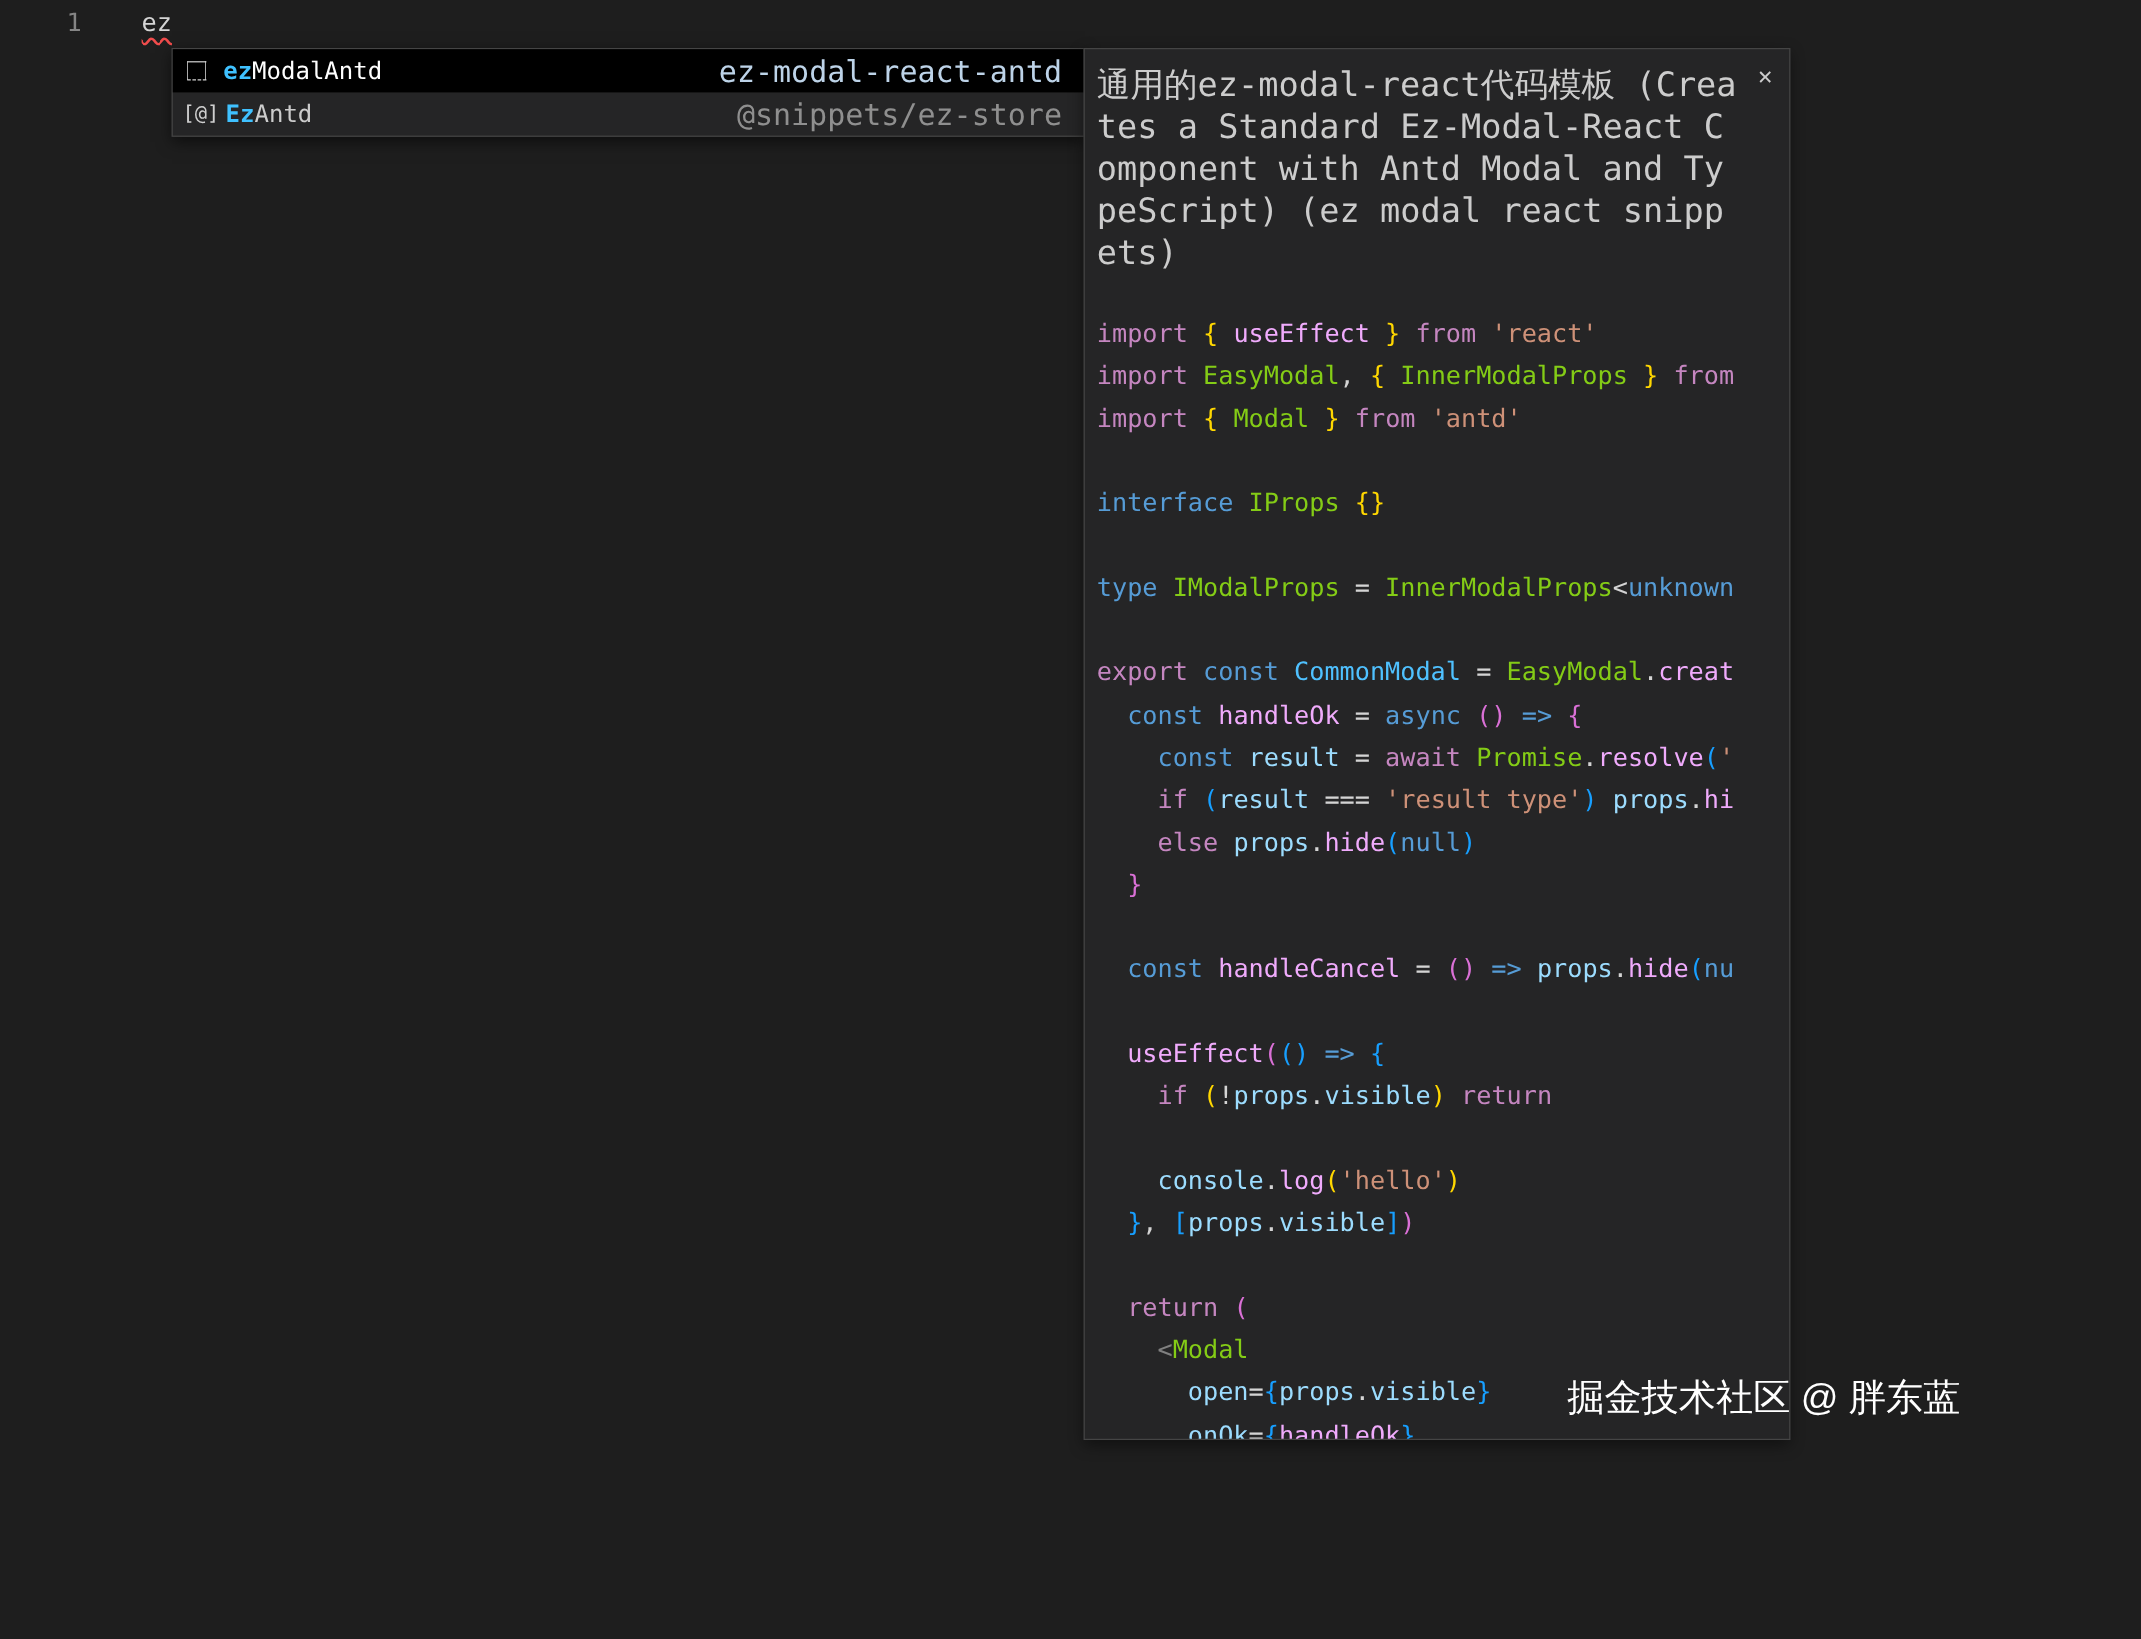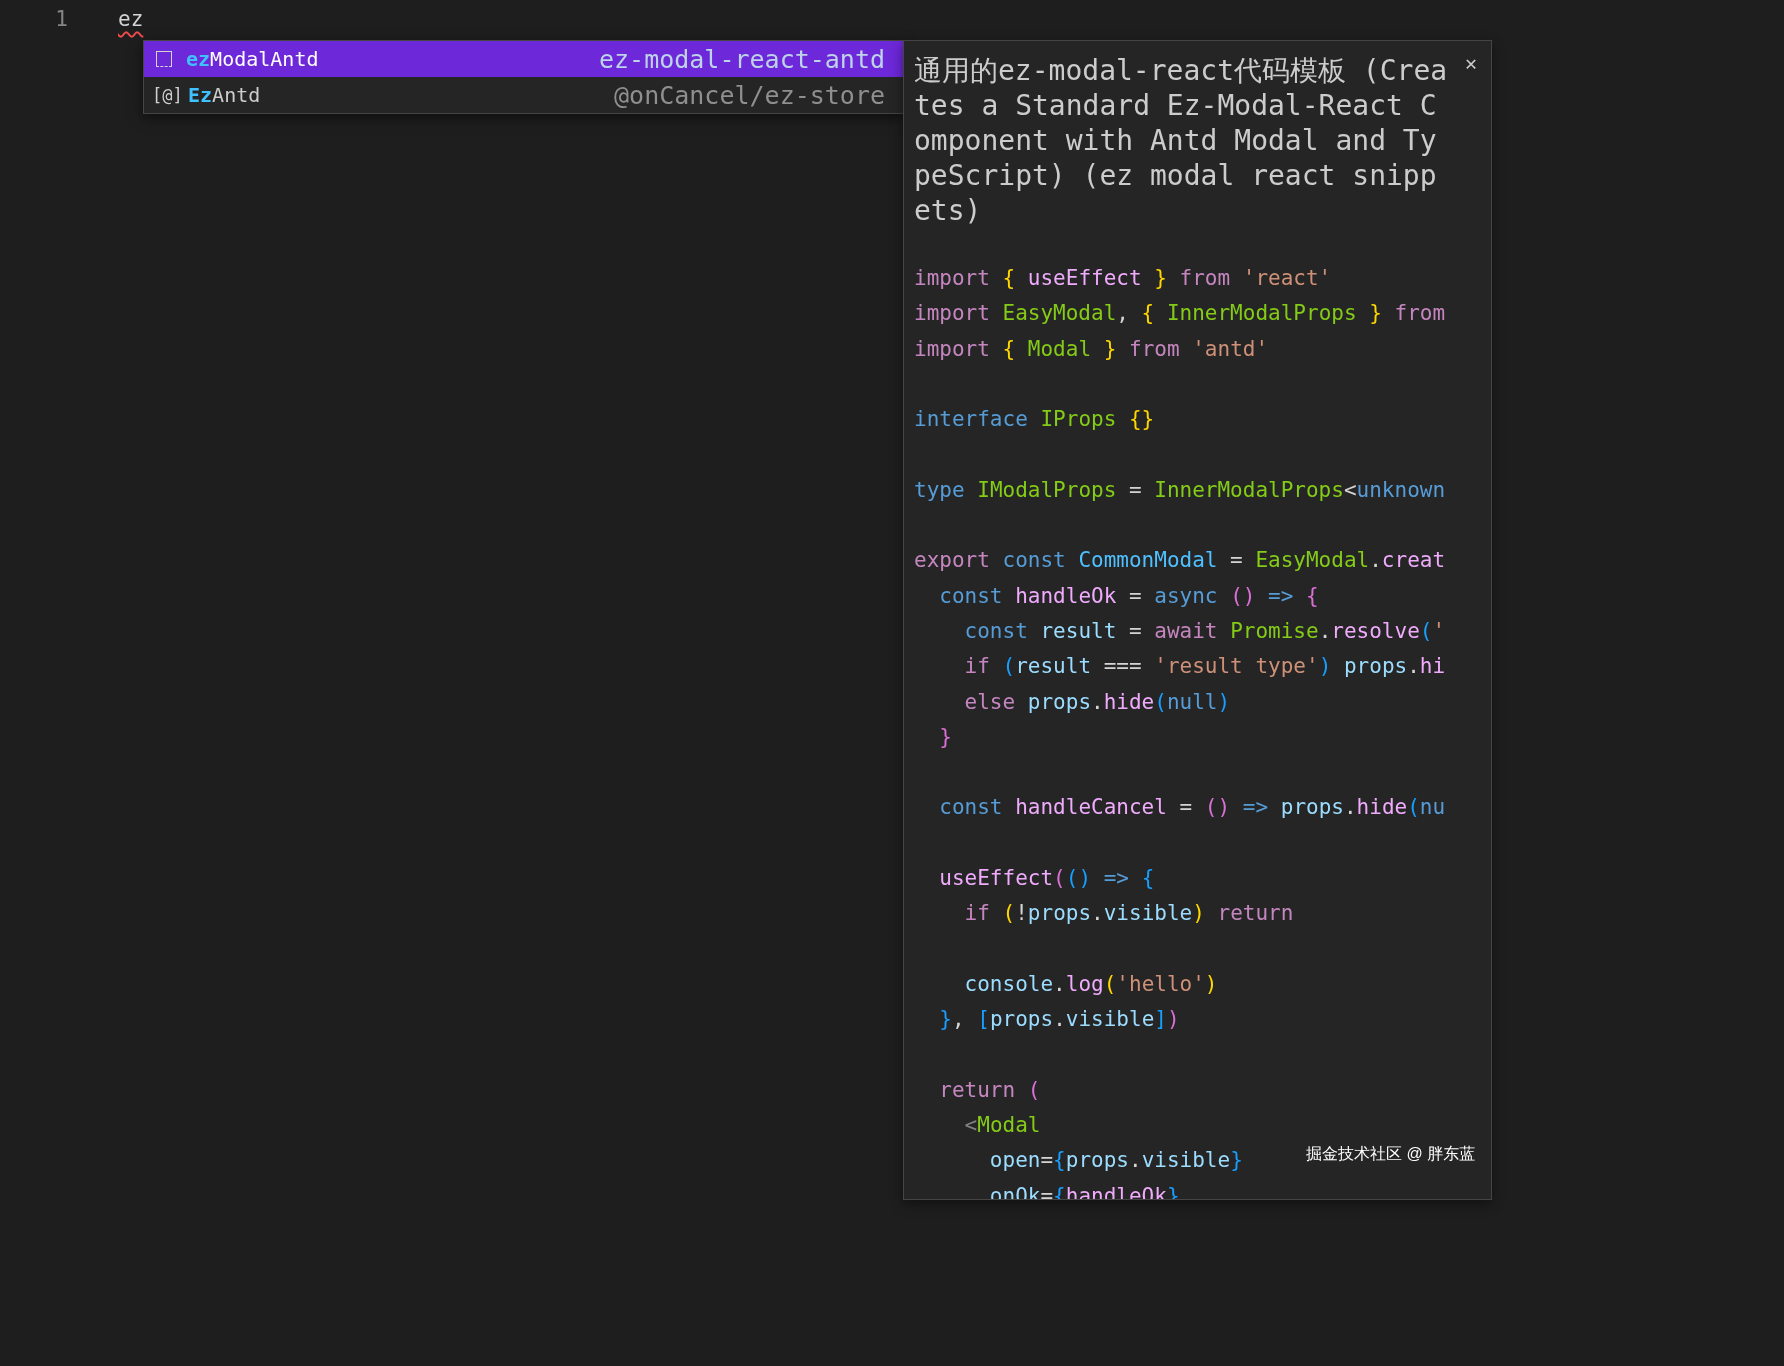--- a/index.html
+++ b/index.html
@@ -34,36 +34,36 @@
   .docpanel{position:absolute;left:903px;top:40px;width:589px;height:1160px;
             background:#252526;border:1px solid #454545;overflow:hidden;
             padding:12px 10px;box-shadow:0 4px 12px rgba(0,0,0,.45)}
   .doc-close{position:absolute;top:10px;right:14px;font-size:20px;line-height:24px;
              color:#cccccc;background:none;border:none;cursor:pointer;font-family:inherit}
   .doc-title{font-size:28px;line-height:35px;color:#cccccc;word-break:break-all;
              padding-right:30px;margin-bottom:33px;white-space:pre-wrap}
   .code{font-size:21px;line-height:35.3px;white-space:pre}
   .code-line{height:35.3px}
 
-  .watermark{position:absolute;left:1306px;top:1144px;font-size:16px;color:#ffffff;
+  .watermark{position:absolute;left:1306px;top:1144px;font-size:31px;color:#ffffff;
              font-family:"Liberation Sans",sans-serif;font-weight:500;z-index:10;white-space:pre}
 </style>
 <style>.tk-kw{color:#C586C0}
 .tk-kw2{color:#569CD6}
 .tk-type{color:#84cc16}
 .tk-var{color:#9CDCFE}
 .tk-fn{color:#f0abfc}
 .tk-str{color:#CE9178}
 .tk-punc{color:#D4D4D4}
 .tk-b1{color:#FFD700}
 .tk-b2{color:#DA70D6}
 .tk-b3{color:#179FFF}
 .tk-cn{color:#4FC1FF}
 .tk-tag{color:#808080}
-.s-row.selected{background:#6d28d9}
+.s-row.selected{background:#000000}
 .match{color:#3fc1ff}
 .typed{text-decoration-color:#f14c4c}
 body,.screen{background:#1e1e1e}
 .suggest,.docpanel{background:#252526;border-color:#454545}</style></head>
 <body>
 
 <div class="screen">
 
   <div class="editor-line">
     <span class="line-number">1</span>
@@ -72,21 +72,21 @@
 
   <div class="suggest">
     <div class="s-row selected">
       <span class="icon-box"></span>
       <span class="s-label"><span class="match">ez</span><span>ModalAntd</span></span>
       <span class="s-detail">ez-modal-react-antd</span>
     </div>
     <div class="s-row">
       <span class="icon-mod">[@]</span>
       <span class="s-label"><span class="match">Ez</span><span>Antd</span></span>
-      <span class="s-detail">@onCancel/ez-store</span>
+      <span class="s-detail">@snippets/ez-store</span>
     </div>
   </div>
 
   <div class="docpanel">
     <button class="doc-close">✕</button>
     <div class="doc-title">通用的ez-modal-react代码模板 (Creates a Standard Ez-Modal-React Component with Antd Modal and TypeScript) (ez modal react snippets)</div>
     <div class="code"><div class="code-line"><span class="tk-kw">import</span><span class="tk-punc"> </span><span class="tk-b1">{</span><span class="tk-fn"> useEffect </span><span class="tk-b1">}</span><span class="tk-kw"> from </span><span class="tk-str">'react'</span></div><div class="code-line"><span class="tk-kw">import</span><span class="tk-punc"> </span><span class="tk-type">EasyModal</span><span class="tk-punc">, </span><span class="tk-b1">{</span><span class="tk-type"> InnerModalProps </span><span class="tk-b1">}</span><span class="tk-kw"> from</span></div><div class="code-line"><span class="tk-kw">import</span><span class="tk-punc"> </span><span class="tk-b1">{</span><span class="tk-type"> Modal </span><span class="tk-b1">}</span><span class="tk-kw"> from </span><span class="tk-str">'antd'</span></div><div class="code-line">&nbsp;</div><div class="code-line"><span class="tk-kw2">interface</span><span class="tk-punc"> </span><span class="tk-type">IProps</span><span class="tk-punc"> </span><span class="tk-b1">{}</span></div><div class="code-line">&nbsp;</div><div class="code-line"><span class="tk-kw2">type</span><span class="tk-punc"> </span><span class="tk-type">IModalProps</span><span class="tk-punc"> = </span><span class="tk-type">InnerModalProps</span><span class="tk-punc">&lt;</span><span class="tk-kw2">unknown</span></div><div class="code-line">&nbsp;</div><div class="code-line"><span class="tk-kw">export</span><span class="tk-punc"> </span><span class="tk-kw2">const</span><span class="tk-punc"> </span><span class="tk-cn">CommonModal</span><span class="tk-punc"> = </span><span class="tk-type">EasyModal</span><span class="tk-punc">.</span><span class="tk-fn">creat</span></div><div class="code-line"><span class="tk-punc">  </span><span class="tk-kw2">const</span><span class="tk-punc"> </span><span class="tk-fn">handleOk</span><span class="tk-punc"> = </span><span class="tk-kw2">async</span><span class="tk-punc"> </span><span class="tk-b2">()</span><span class="tk-punc"> </span><span class="tk-kw2">=&gt;</span><span class="tk-punc"> </span><span class="tk-b2">{</span></div><div class="code-line"><span class="tk-punc">    </span><span class="tk-kw2">const</span><span class="tk-punc"> </span><span class="tk-var">result</span><span class="tk-punc"> = </span><span class="tk-kw">await</span><span class="tk-punc"> </span><span class="tk-type">Promise</span><span class="tk-punc">.</span><span class="tk-fn">resolve</span><span class="tk-b3">(</span><span class="tk-str">'</span></div><div class="code-line"><span class="tk-punc">    </span><span class="tk-kw">if</span><span class="tk-punc"> </span><span class="tk-b3">(</span><span class="tk-var">result</span><span class="tk-punc"> === </span><span class="tk-str">'result type'</span><span class="tk-b3">)</span><span class="tk-punc"> </span><span class="tk-var">props</span><span class="tk-punc">.</span><span class="tk-fn">hi</span></div><div class="code-line"><span class="tk-punc">    </span><span class="tk-kw">else</span><span class="tk-punc"> </span><span class="tk-var">props</span><span class="tk-punc">.</span><span class="tk-fn">hide</span><span class="tk-b3">(</span><span class="tk-kw2">null</span><span class="tk-b3">)</span></div><div class="code-line"><span class="tk-punc">  </span><span class="tk-b2">}</span></div><div class="code-line">&nbsp;</div><div class="code-line"><span class="tk-punc">  </span><span class="tk-kw2">const</span><span class="tk-punc"> </span><span class="tk-fn">handleCancel</span><span class="tk-punc"> = </span><span class="tk-b2">()</span><span class="tk-punc"> </span><span class="tk-kw2">=&gt;</span><span class="tk-punc"> </span><span class="tk-var">props</span><span class="tk-punc">.</span><span class="tk-fn">hide</span><span class="tk-b3">(</span><span class="tk-kw2">nu</span></div><div class="code-line">&nbsp;</div><div class="code-line"><span class="tk-punc">  </span><span class="tk-fn">useEffect</span><span class="tk-b2">(</span><span class="tk-b3">()</span><span class="tk-punc"> </span><span class="tk-kw2">=&gt;</span><span class="tk-punc"> </span><span class="tk-b3">{</span></div><div class="code-line"><span class="tk-punc">    </span><span class="tk-kw">if</span><span class="tk-punc"> </span><span class="tk-b1">(</span><span class="tk-punc">!</span><span class="tk-var">props</span><span class="tk-punc">.</span><span class="tk-var">visible</span><span class="tk-b1">)</span><span class="tk-punc"> </span><span class="tk-kw">return</span></div><div class="code-line">&nbsp;</div><div class="code-line"><span class="tk-punc">    </span><span class="tk-var">console</span><span class="tk-punc">.</span><span class="tk-fn">log</span><span class="tk-b1">(</span><span class="tk-str">'hello'</span><span class="tk-b1">)</span></div><div class="code-line"><span class="tk-punc">  </span><span class="tk-b3">}</span><span class="tk-punc">, </span><span class="tk-b3">[</span><span class="tk-var">props</span><span class="tk-punc">.</span><span class="tk-var">visible</span><span class="tk-b3">]</span><span class="tk-b2">)</span></div><div class="code-line">&nbsp;</div><div class="code-line"><span class="tk-punc">  </span><span class="tk-kw">return</span><span class="tk-punc"> </span><span class="tk-b2">(</span></div><div class="code-line"><span class="tk-punc">    </span><span class="tk-tag">&lt;</span><span class="tk-type">Modal</span></div><div class="code-line"><span class="tk-punc">      </span><span class="tk-var">open</span><span class="tk-punc">=</span><span class="tk-b3">{</span><span class="tk-var">props</span><span class="tk-punc">.</span><span class="tk-var">visible</span><span class="tk-b3">}</span></div><div class="code-line"><span class="tk-punc">      </span><span class="tk-var">onOk</span><span class="tk-punc">=</span><span class="tk-b3">{</span><span class="tk-fn">handleOk</span><span class="tk-b3">}</span></div><div class="code-line"><span class="tk-punc">      </span><span class="tk-var">onCancel</span><span class="tk-punc">=</span><span class="tk-b3">{</span><span class="tk-fn">handleCancel</span><span class="tk-b3">}</span></div></div>
   </div>
 
   <div class="watermark">掘金技术社区 @ 胖东蓝</div>

